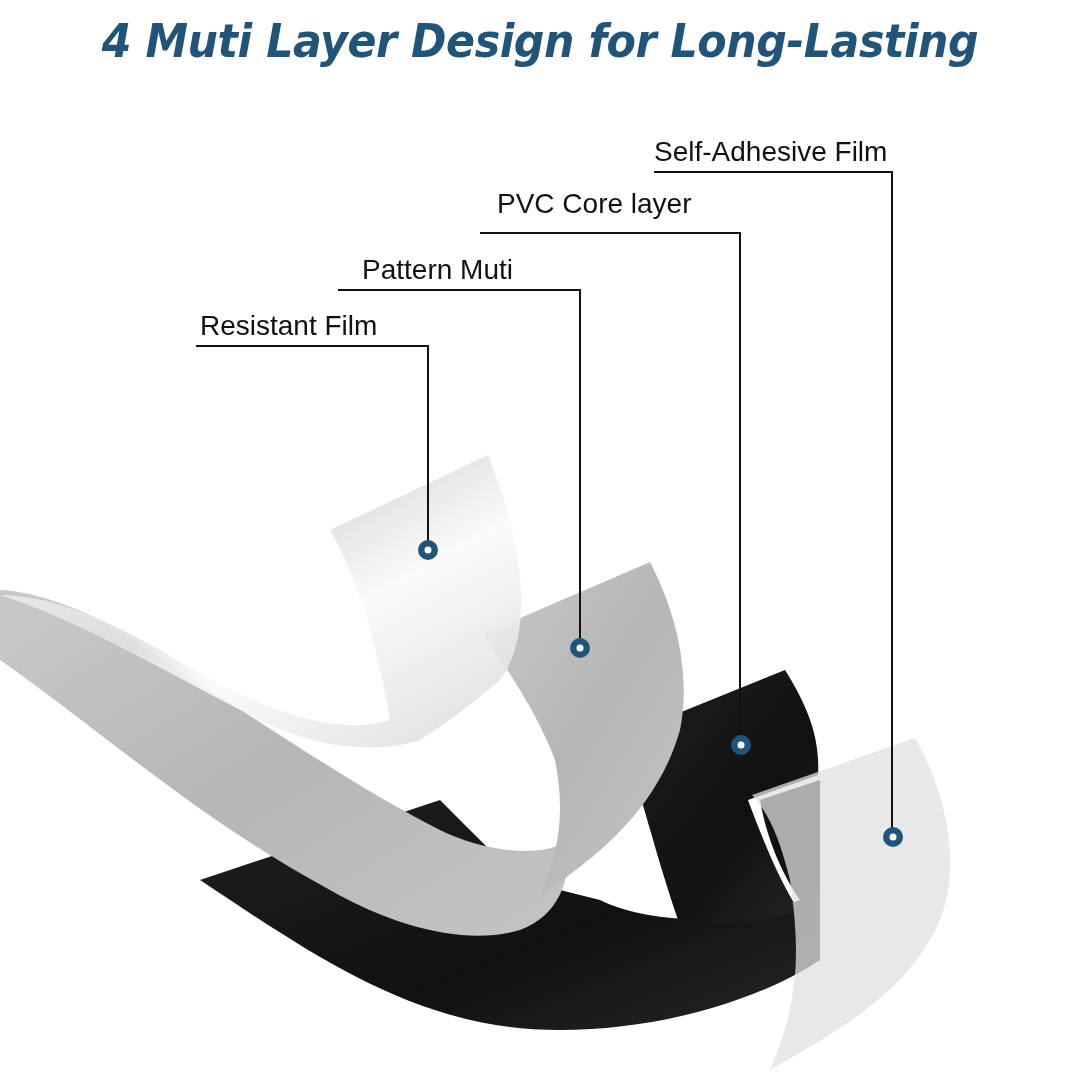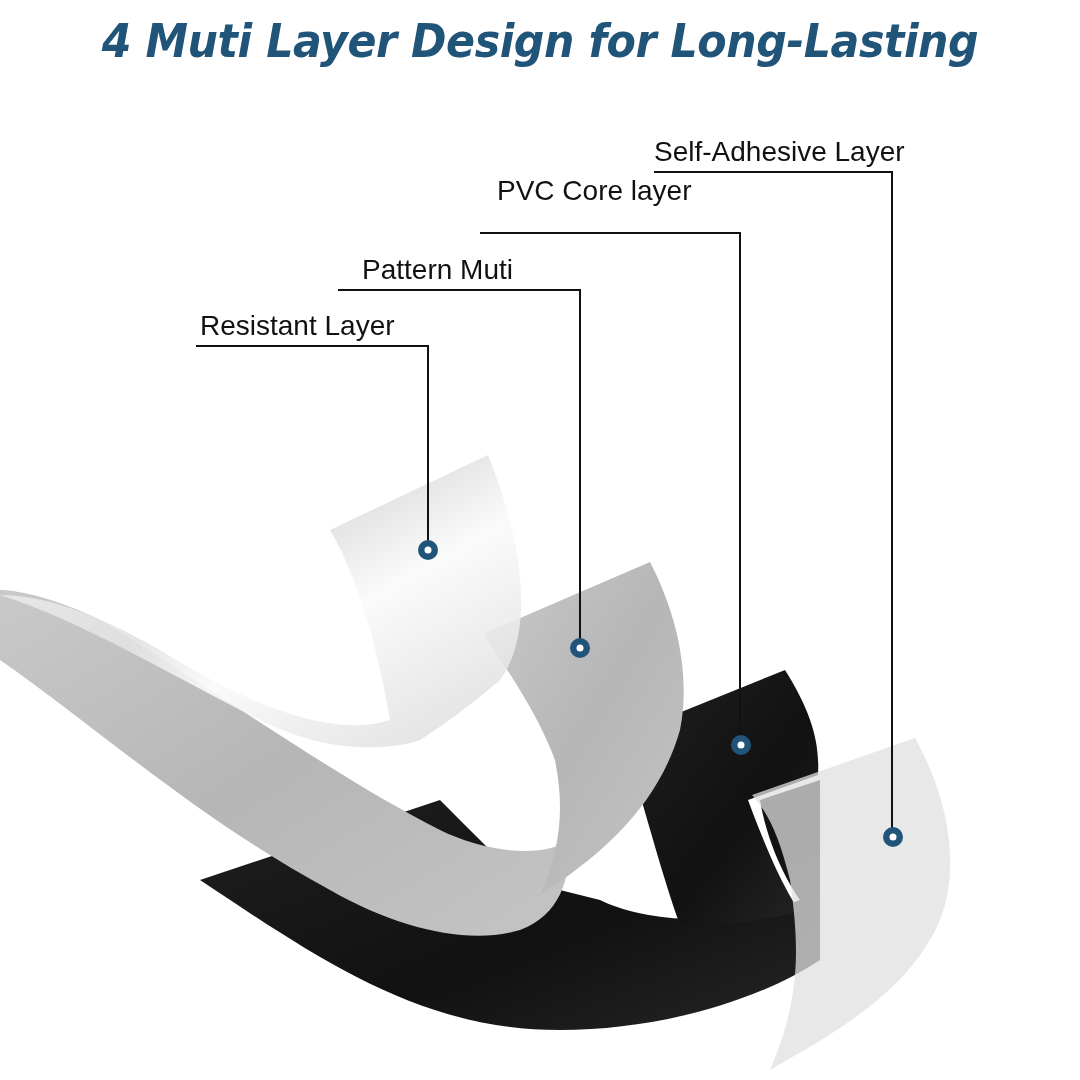--- a/index.html
+++ b/index.html
@@ -77,16 +77,16 @@
   <g>
     <circle cx="741" cy="745" r="10" fill="#215479"></circle>
       <circle cx="741" cy="745" r="3.5" fill="#ffffff"></circle>
   </g>
   <g>
     <circle cx="893" cy="837" r="10" fill="#215479"></circle>
       <circle cx="893" cy="837" r="3.5" fill="#ffffff"></circle>
   </g>
 </svg>
 
-<div class="label" style="left:200px; top:310px;">Resistant Layer</div>
+<div class="label" style="left:200px; top:310px;">Resistant Film</div>
 <div class="label" style="left:362px; top:254px;">Pattern Muti</div>
-<div class="label" style="left:497px; top:175px;">PVC Core layer</div>
-<div class="label" style="left:654px; top:136px;">Self-Adhesive Layer</div>
+<div class="label" style="left:497px; top:188px;">PVC Core layer</div>
+<div class="label" style="left:654px; top:136px;">Self-Adhesive Film</div>
 
 </body></html>

